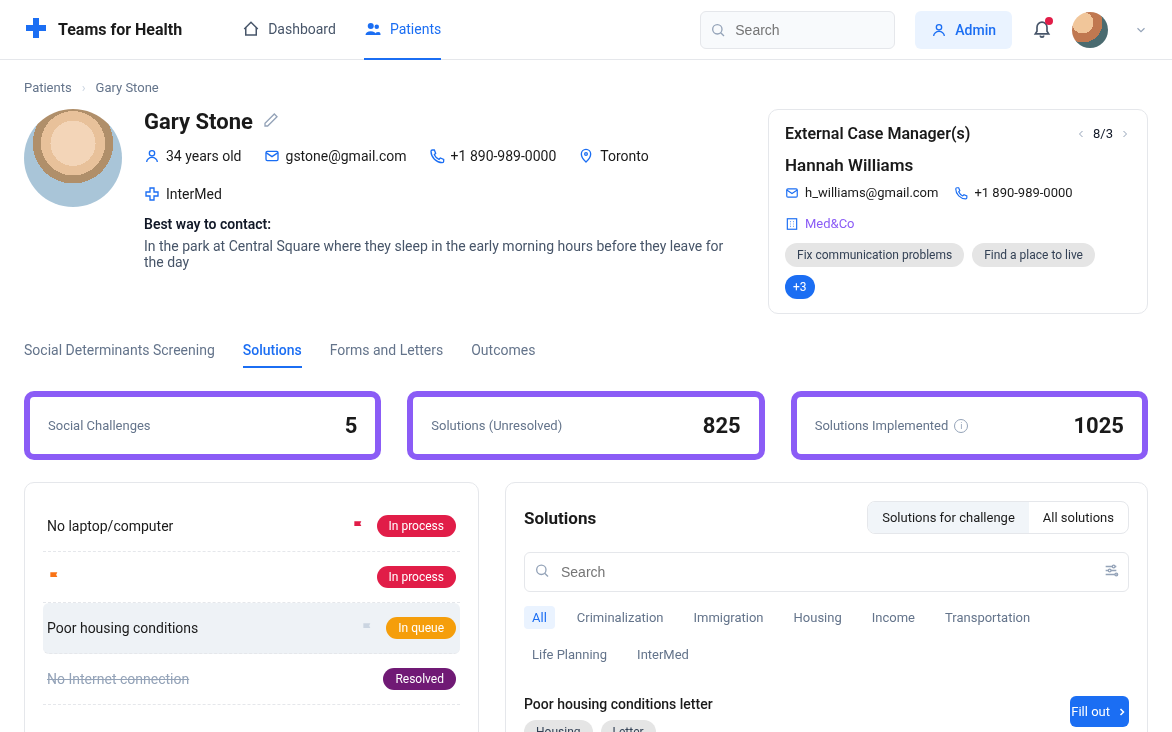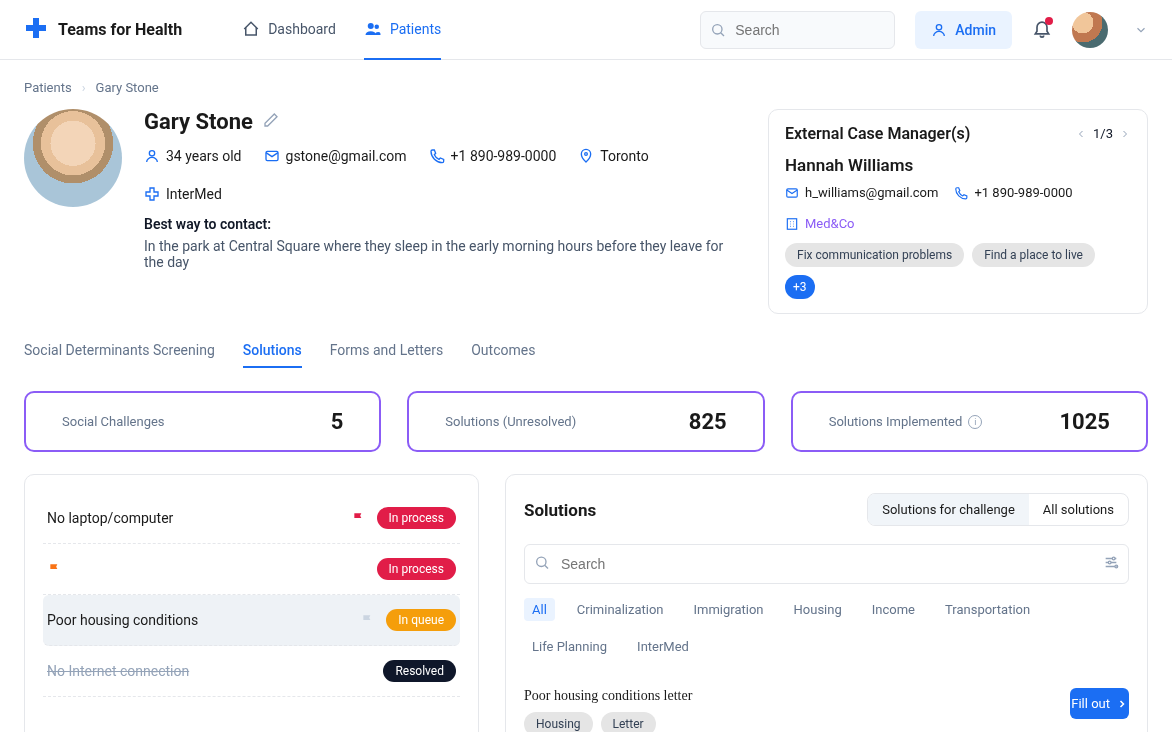--- a/index.html
+++ b/index.html
@@ -183,23 +183,23 @@
   cursor:pointer;
   border-bottom: 2px solid transparent;
 }
 .subtab.active { color:#1b6ef3; border-bottom-color:#1b6ef3; font-weight:500;}
 
 .stat-row {
   display:flex; gap:26px; margin-top:22px;
 }
 .stat-card {
   flex:1;
-  border:2px solid #8b5cf6;
+  border:6px solid #8b5cf6;
   border-radius:10px;
-  padding:16px 36px;
+  padding:16px 18px;
   display:flex;
   align-items:center;
   justify-content:space-between;
 }
 .stat-label { color:#64748b; font-size:13px; display:flex; align-items:center; gap:6px;}
 .stat-value { font-size:22px; font-weight:700; }
 
 .dual-pane {
   display:flex; gap:26px; margin-top:22px;
 }
@@ -244,21 +244,21 @@
 .flag.orange { color:#f97316;}
 .flag.gray { color:#cbd5e1;}
 .status-pill {
   padding:4px 12px;
   border-radius: 14px;
   font-size:12px;
   color:#fff;
 }
 .status-pill.process { background:#e11d48;text-align:right;}
 .status-pill.queue { background:#f59e0b;}
-.status-pill.resolved { background:#0f172a;}
+.status-pill.resolved { background:#701a75;}
 
 .seg-toggle {
   display:flex;
   border:1px solid #e5e7eb;
   border-radius:8px;
   overflow:hidden;
   font-size:13px;
 }
 .seg-toggle > div { padding:8px 14px; cursor:pointer; }
 .seg-toggle .active { background:#f1f5f9; }
@@ -282,21 +282,21 @@
 .cat.active { background:#eaf3ff; color:#1b6ef3; }
 
 .solution-item {
   padding:14px 0;
   border-bottom:1px dashed #e5e7eb;
   display:flex;
   gap:16px;
   align-items:flex-start;
 }
 .solution-body { flex:1; }
-.solution-title { font-weight:500; margin-bottom:8px;font-family:Liberation Serif, serif; }
+.solution-title { font-weight:500; margin-bottom:8px; }
 .solution-tags { display:flex; gap:8px;}
 .fill-btn {
   background:#1b6ef3;
   color:#fff;
   padding:8px 1px;
   border-radius:6px;
   display:flex;
   align-items:center;
   gap:6px;
   cursor:pointer;
@@ -427,21 +427,21 @@
       </div>
     </div>
 
     <div class="case-card">
       <div class="case-header">
         <div class="case-title">External Case Manager(s)</div>
         <div class="pager">
           <svg width="12" height="12" viewBox="0 0 24 24" fill="none" stroke="currentColor" stroke-width="2">
               <path d="M15 6l-6 6 6 6"></path>
             </svg>
-          <span>1/3</span>
+          <span>8/3</span>
           <svg width="12" height="12" viewBox="0 0 24 24" fill="none" stroke="currentColor" stroke-width="2">
               <path d="M9 6l6 6-6 6"></path>
             </svg>
         </div>
       </div>
       <div class="mgr-name">Hannah Williams</div>
       <div class="mgr-meta">
         <div class="meta-item" style="color:#1b6ef3">
             <svg width="14" height="14" viewBox="0 0 24 24" fill="none" stroke="currentColor" stroke-width="2">
               <rect x="3" y="5" width="18" height="14" rx="2"></rect>

